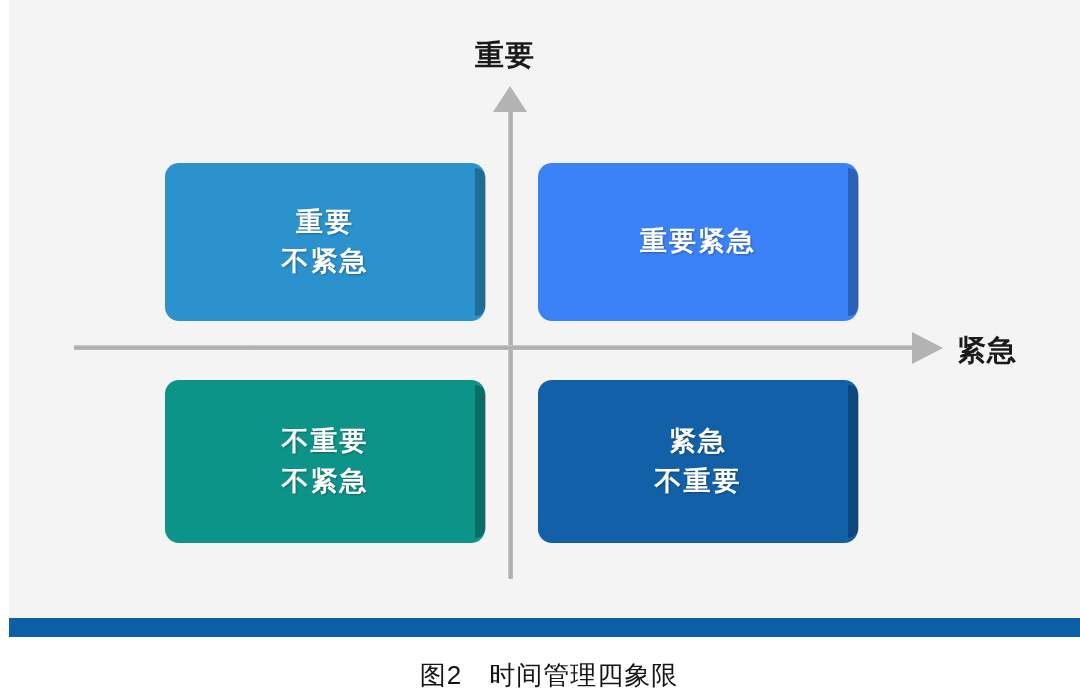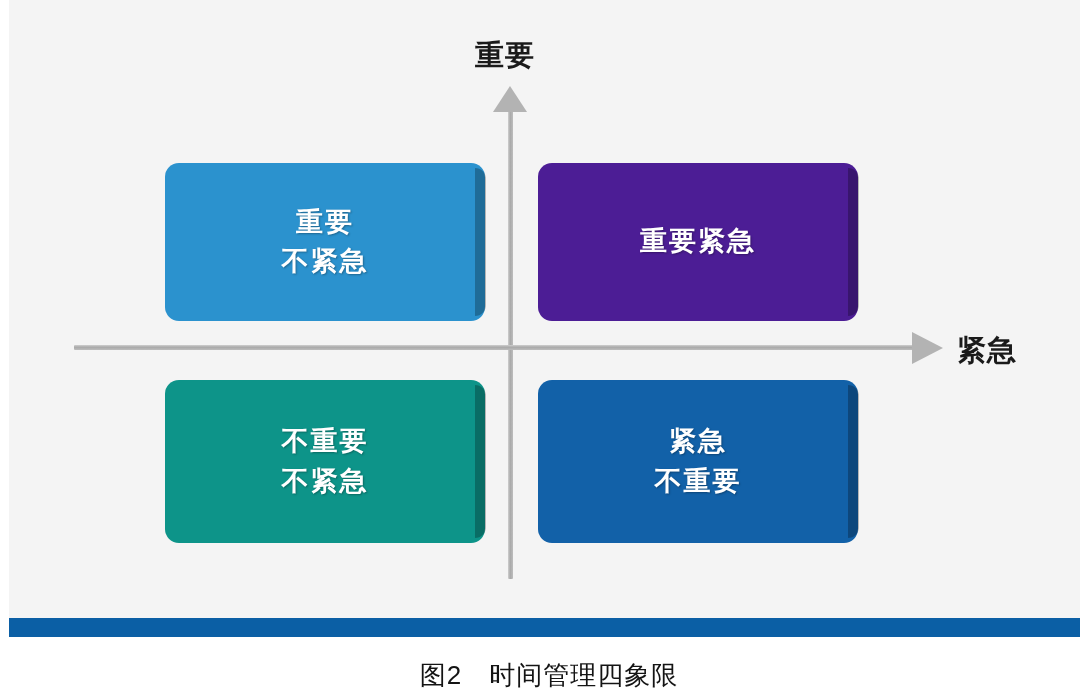--- a/index.html
+++ b/index.html
@@ -183,21 +183,21 @@
 
   <div class="axis-horizontal-line"></div>
   <div class="axis-horizontal-head"></div>
   <div class="axis-label axis-label-right">紧急</div>
 
   <div class="quadrant quadrant-top-left" style="background: rgb(43, 146, 206);">
     <span class="quadrant-line">重要</span>
     <span class="quadrant-line">不紧急</span>
   </div>
 
-  <div class="quadrant quadrant-top-right" style="background: #4c1d95; align-items: center;">
+  <div class="quadrant quadrant-top-right" style="background: #3b82f6; align-items: center;">
     <span class="quadrant-line">重要紧急</span>
   </div>
 
   <div class="quadrant quadrant-bottom-left" style="background: rgb(13, 148, 137);">
     <span class="quadrant-line">不重要</span>
     <span class="quadrant-line">不紧急</span>
   </div>
 
   <div class="quadrant quadrant-bottom-right" style="background: rgb(18, 97, 168);">
     <span class="quadrant-line">紧急</span>

